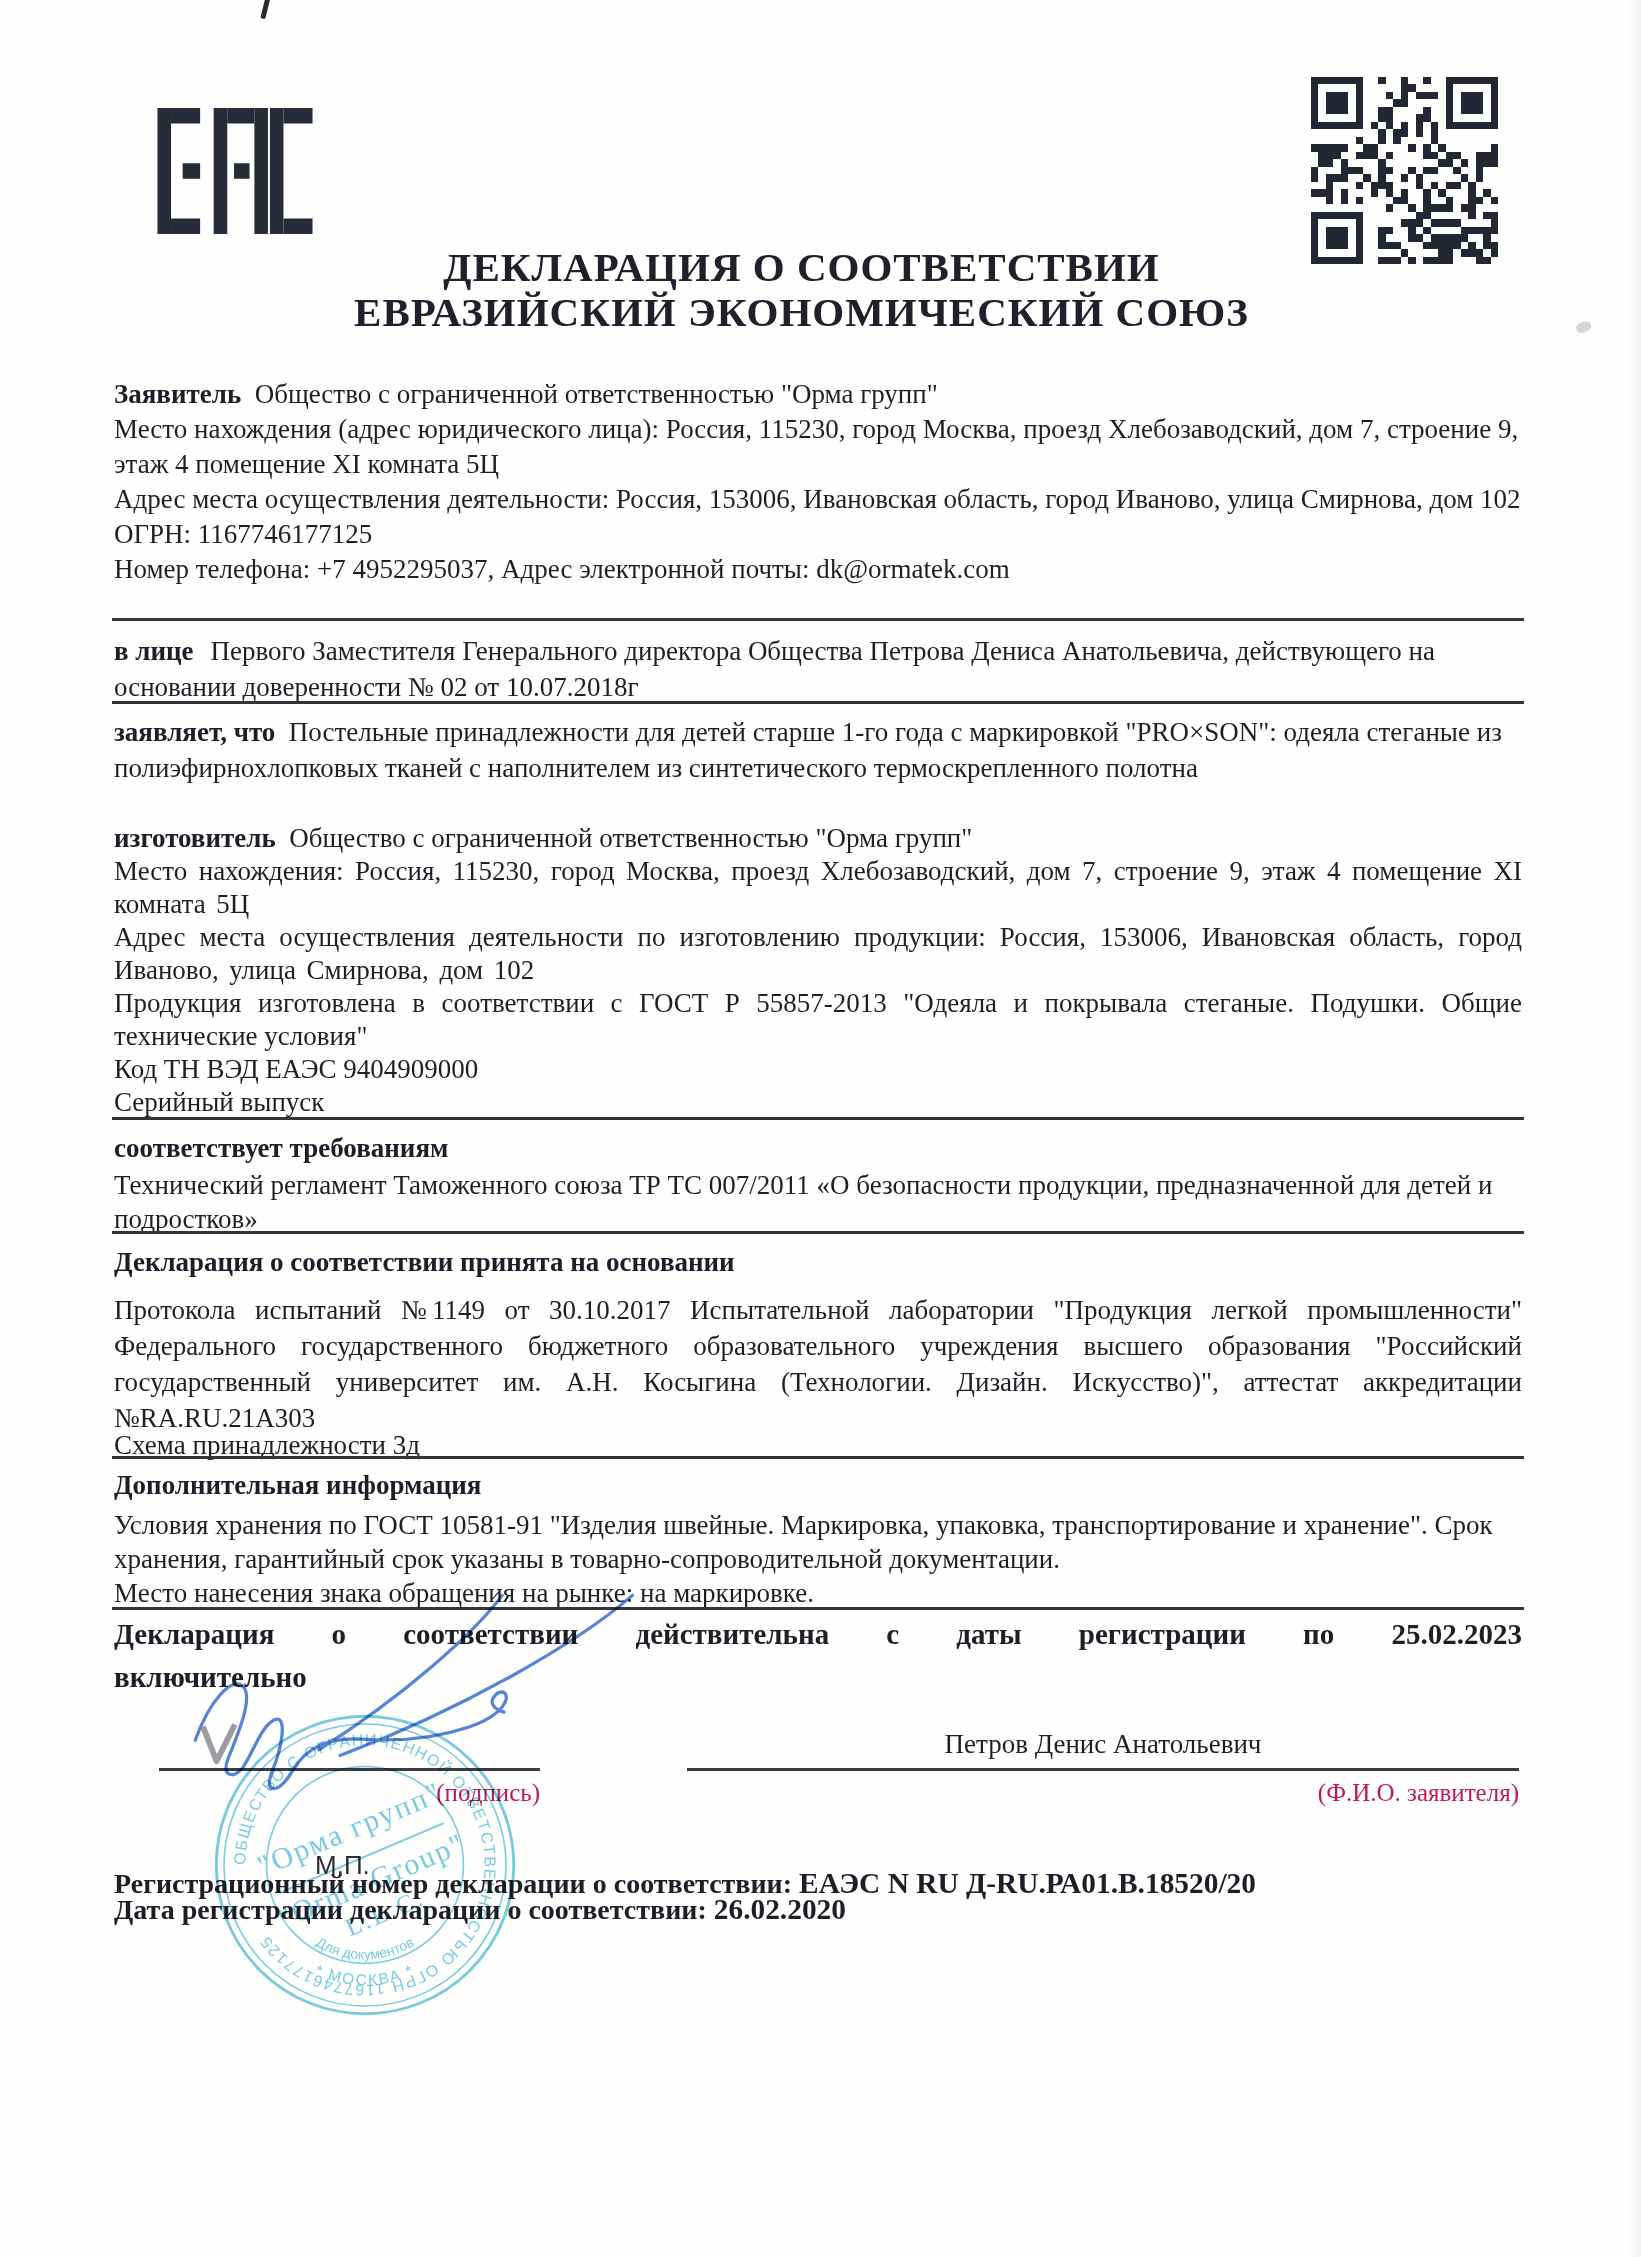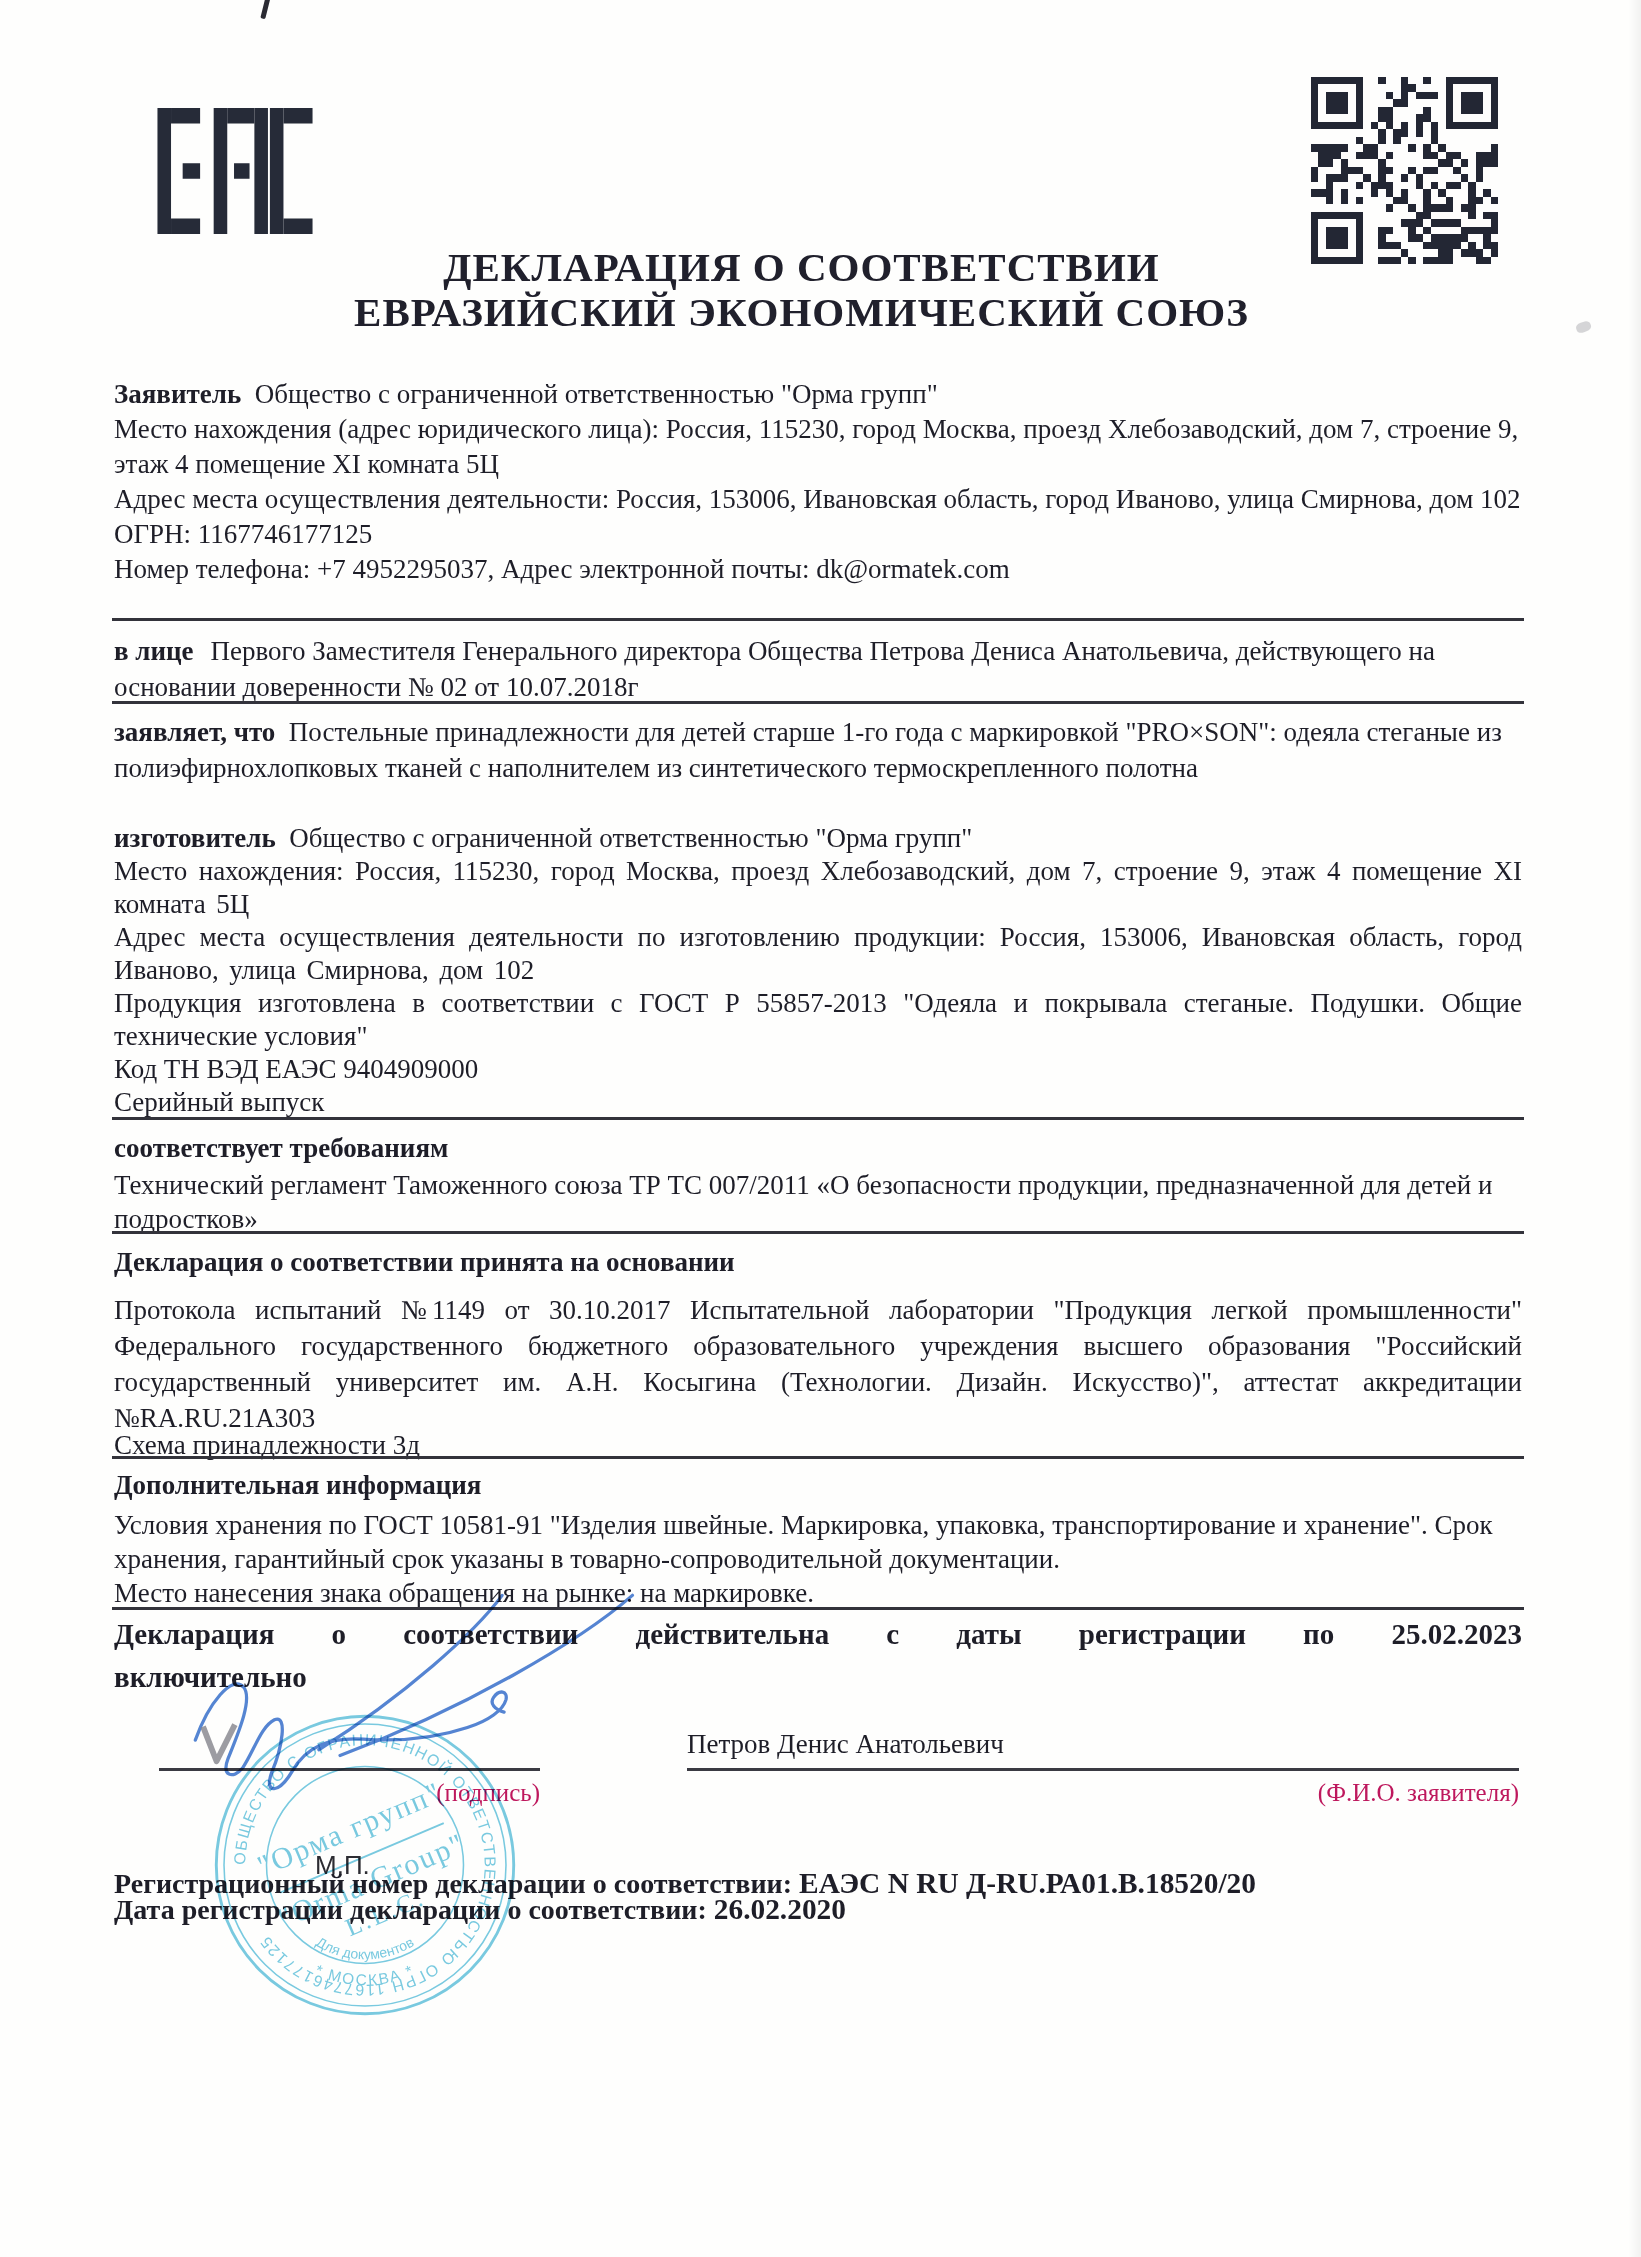--- a/index.html
+++ b/index.html
@@ -26,21 +26,21 @@
   .ws8 { word-spacing:7.7px; }
   .hrule { position:absolute; left:112px; width:1412px; height:2.9px; background:#33333b; }
   .hd { font-weight:bold; }
 
   .validity { font-size:29px; font-weight:bold; line-height:43px; }
   .validity .jl { text-align:justify; text-align-last:justify; }
 
   .sigline { position:absolute; top:1768px; height:2.9px; background:#3a3a42; }
   .sigline.left { left:159px; width:381px; }
   .sigline.right { left:687px; width:832px; }
-  .fio { position:absolute; left:687px; top:1729px; width:832px; font-size:27px; }
+  .fio { position:absolute; left:687px; top:1729px; width:832px; text-align:center; font-size:27px; }
   .caption { position:absolute; top:1779px; text-align:right;
     font-family:Liberation Serif, serif; font-size:25px; color:#be185d; }
   .caption.sign { left:159px; width:381px; }
   .caption.fio-c { left:687px; width:832px; }
   .mp { position:absolute; left:315px; top:1850px; font-family:"Liberation Sans", sans-serif;
     font-size:26px; color:#2c2c32; }
 
   .reg { position:absolute; left:114px; width:1419px; font-weight:bold; font-size:28px; }
   .reg .val { font-size:29.4px; white-space:nowrap; }
   #reg-number { top:1867px; }

